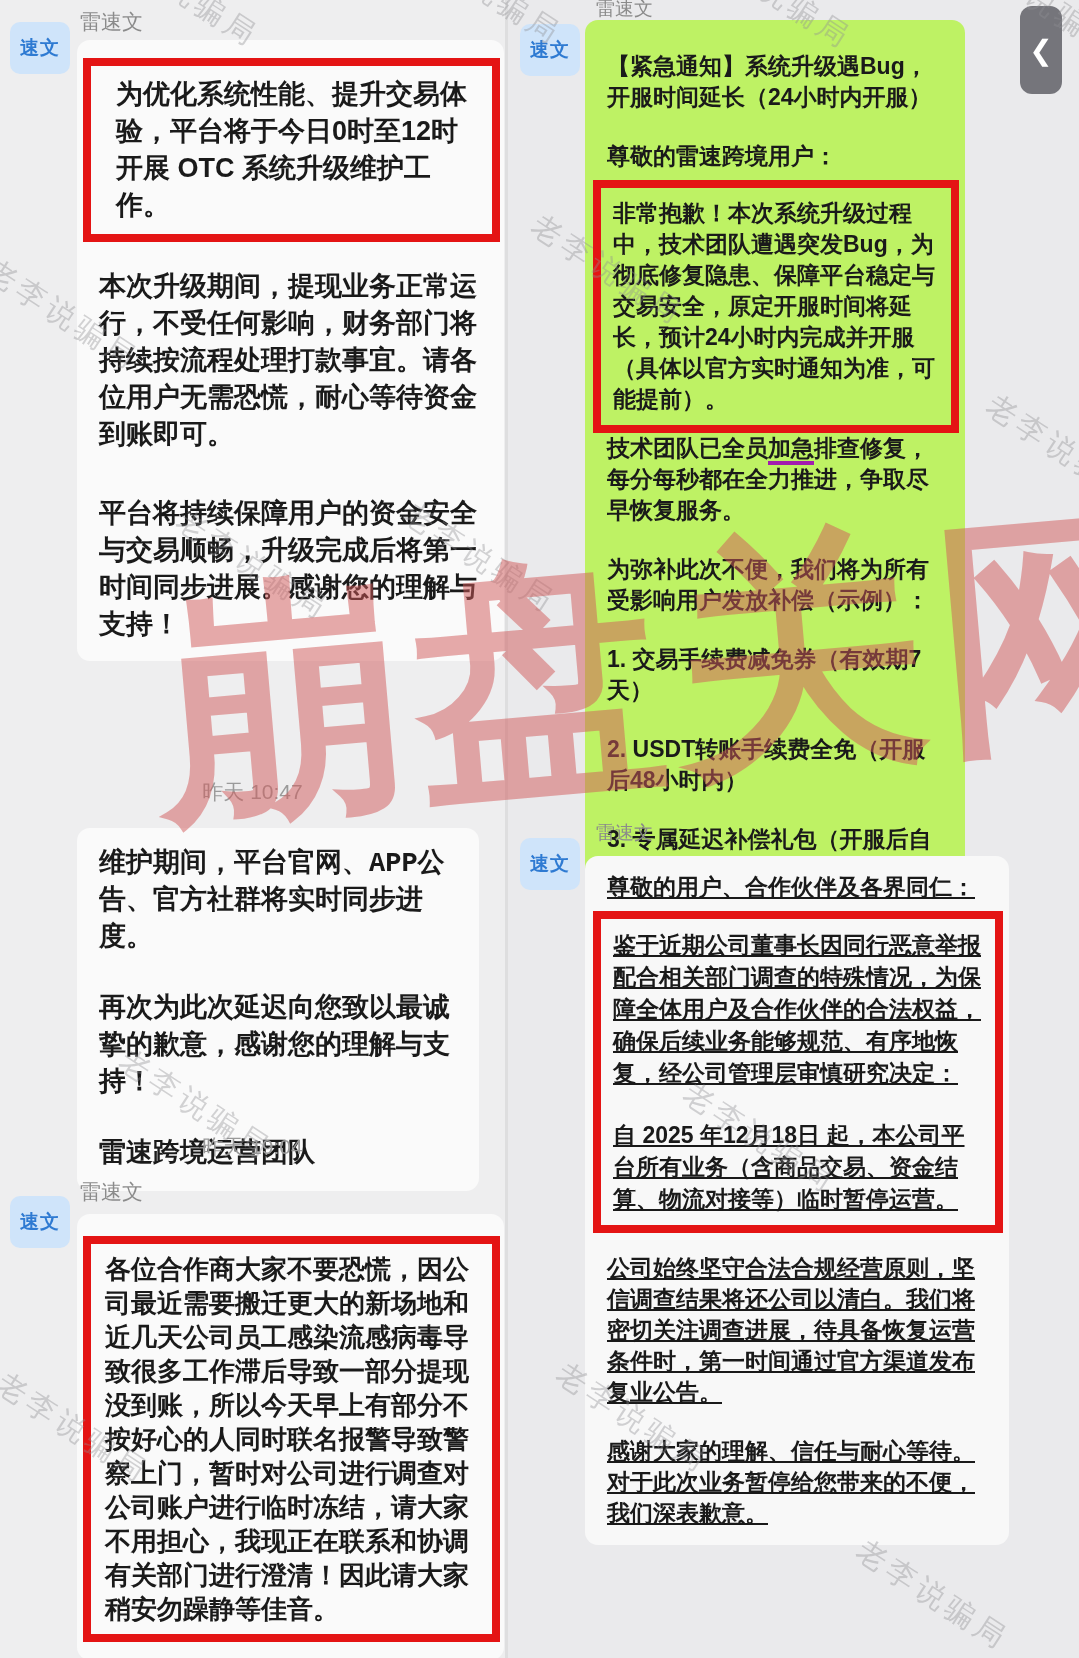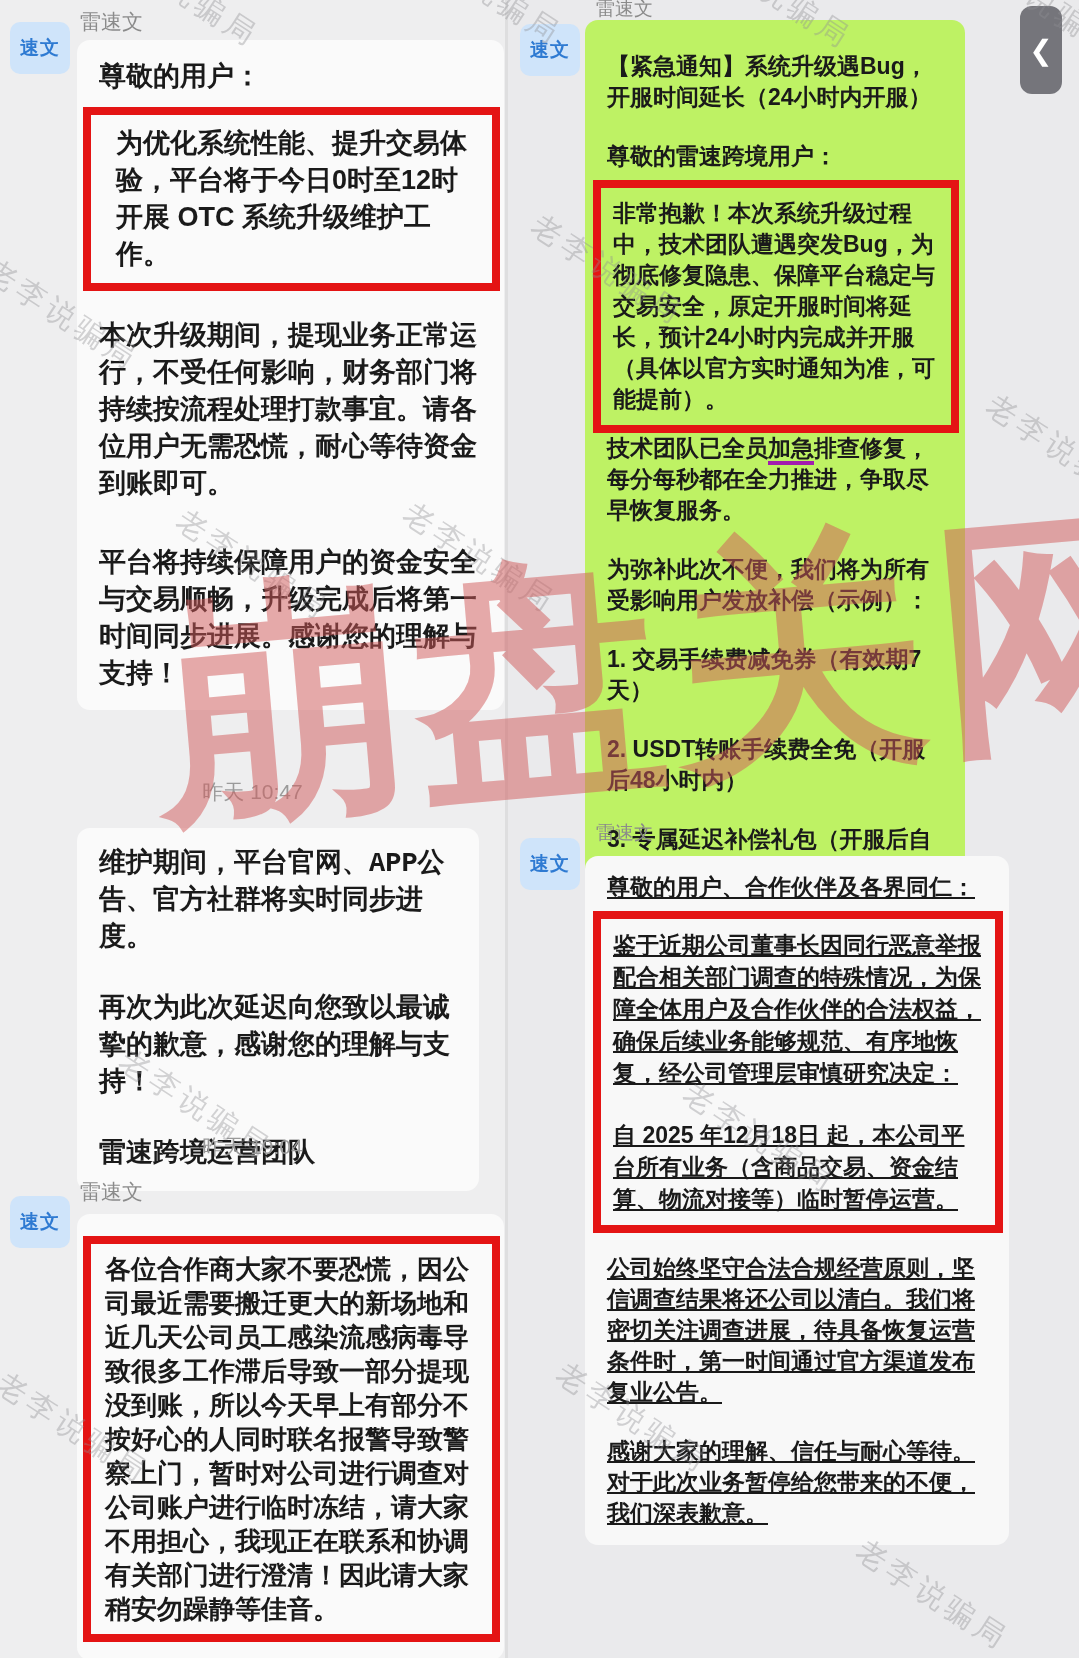--- a/index.html
+++ b/index.html
@@ -93,21 +93,20 @@
 </style>
 </head>
 <body>
 
 <div class="col" id="col-left">
 
   <div class="sender-name l-name1">雷速文</div>
   <div class="avatar l-avatar1">速文</div>
 
   <div class="bubble l-bubble1">
-    <p class="greeting">尊敬的用户：</p>
     <div class="hl">
       <p>为优化系统性能、提升交易体验，平台将于今日0时至12时开展 OTC 系统升级维护工作。</p>
     </div>
     <p class="p1">本次升级期间，提现业务正常运行，不受任何影响，财务部门将持续按流程处理打款事宜。请各位用户无需恐慌，耐心等待资金到账即可。</p>
     <p class="p2">平台将持续保障用户的资金安全与交易顺畅，升级完成后将第一时间同步进展。感谢您的理解与支持！</p>
   </div>
 
   <div class="timestamp l-time1">昨天 10:47</div>
 
   <div class="bubble l-bubble2">

